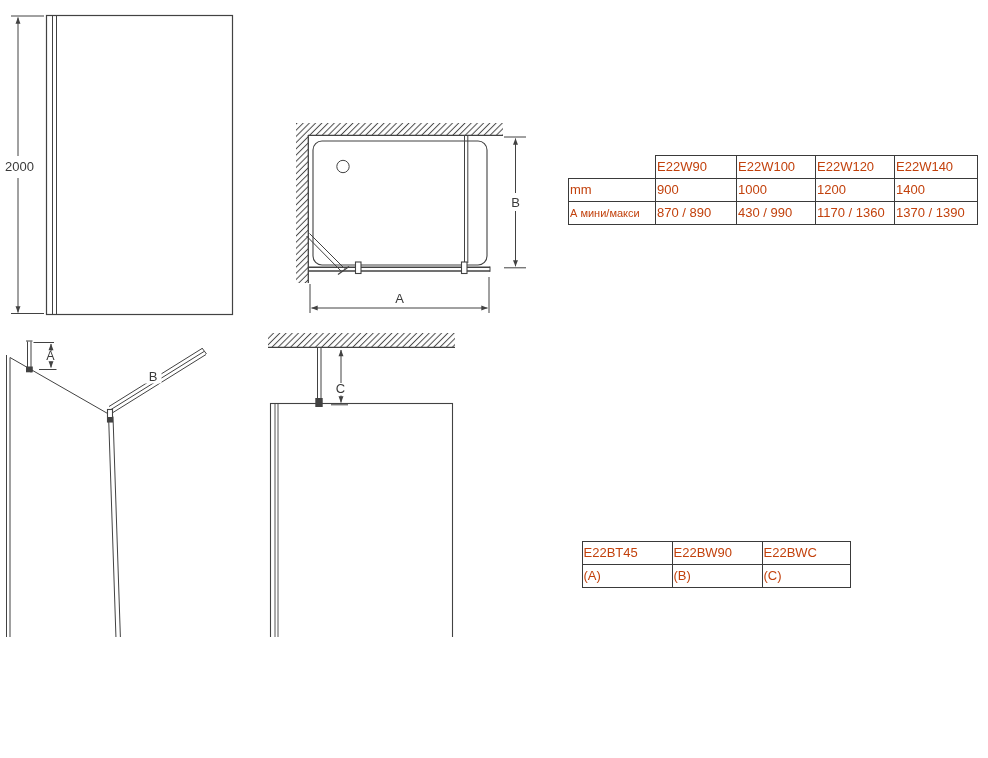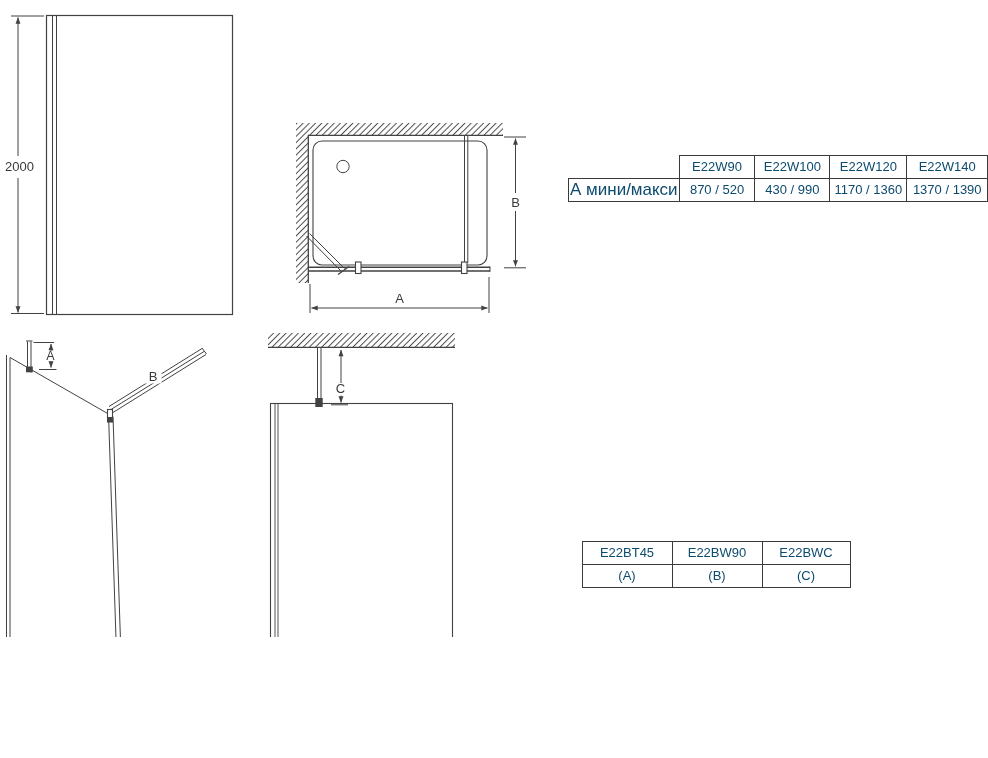--- a/index.html
+++ b/index.html
@@ -16,34 +16,34 @@
     font-family:"Liberation Sans", sans-serif;
     font-size:13px;text-anchor:middle;
   }
   .dim-text.sm{font-size:12.5px;}
   table.spec{
     position:absolute;
     border-collapse:collapse;
     table-layout:fixed;
     font-family:"Liberation Sans", sans-serif;
     font-size:13px;
-    color:#0c4a6e;
-    text-align:center;
+    color:#c2410c;
+    text-align:left;
   }
   table.spec td{
     border:1px solid #3a3a3a;
     height:22px;
     line-height:22px;
     padding:0 1px;
     white-space:nowrap;
     overflow:hidden;
     font-weight:normal;
   }
   table.spec td.blank{border:none;}
-  table.spec td.smalltxt{font-size:17px;margin-top:24px;}
+  table.spec td.smalltxt{font-size:11px;margin-top:24px;}
   #width-table{left:568px;top:155px;}
   #support-table{left:500px;top:541px;}
 </style>
 </head>
 <body>
 
 <div class="canvas">
 
   <svg class="drawing-svg" width="988" height="758" viewBox="0 0 988 758">
     <defs>
@@ -185,22 +185,29 @@
       </colgroup>
     <tbody>
       <tr>
         <td class="blank"></td>
         <td>E22W90</td>
         <td>E22W100</td>
         <td>E22W120</td>
         <td>E22W140</td>
       </tr>
       <tr>
+        <td>mm</td>
+        <td>900</td>
+        <td>1000</td>
+        <td>1200</td>
+        <td>1400</td>
+      </tr>
+      <tr>
         <td class="smalltxt">А мини/макси</td>
-        <td>870 / 520</td>
+        <td>870 / 890</td>
         <td>430 / 990</td>
         <td>1170 / 1360</td>
         <td>1370 / 1390</td>
       </tr>
     </tbody>
   </table>
 
   <table class="spec" id="support-table">
     <colgroup>
         <col style="width:82px">

